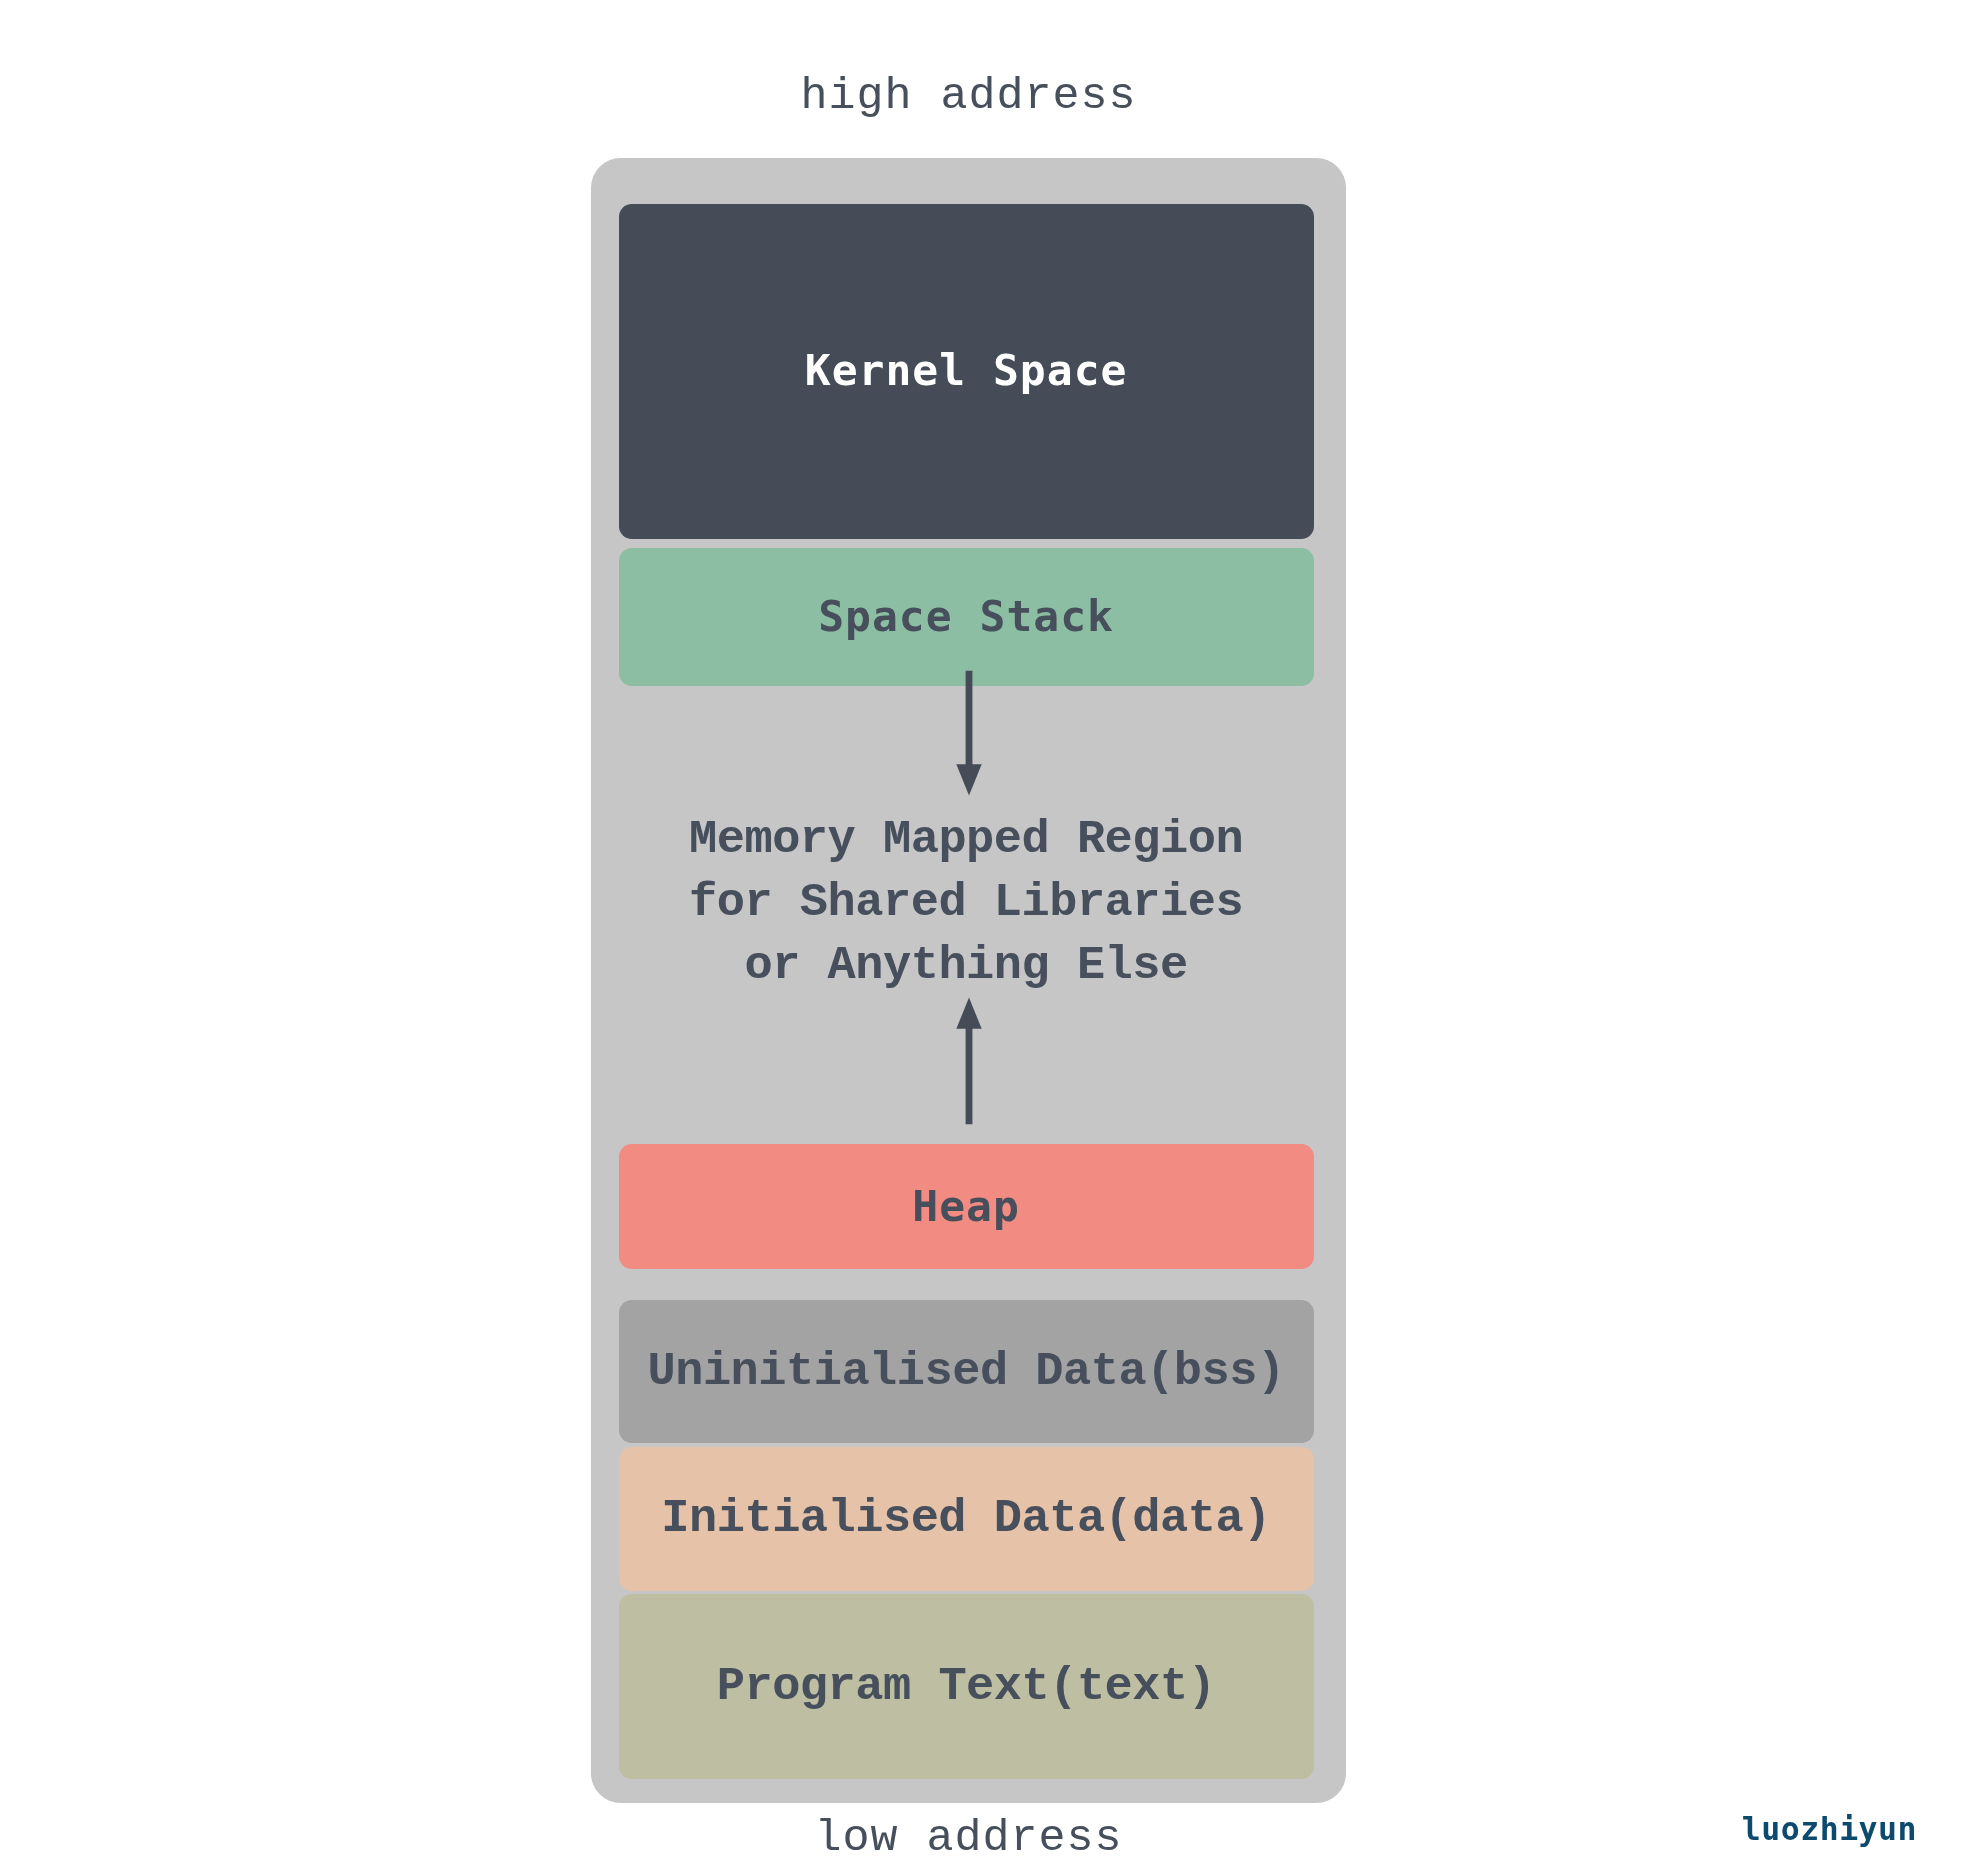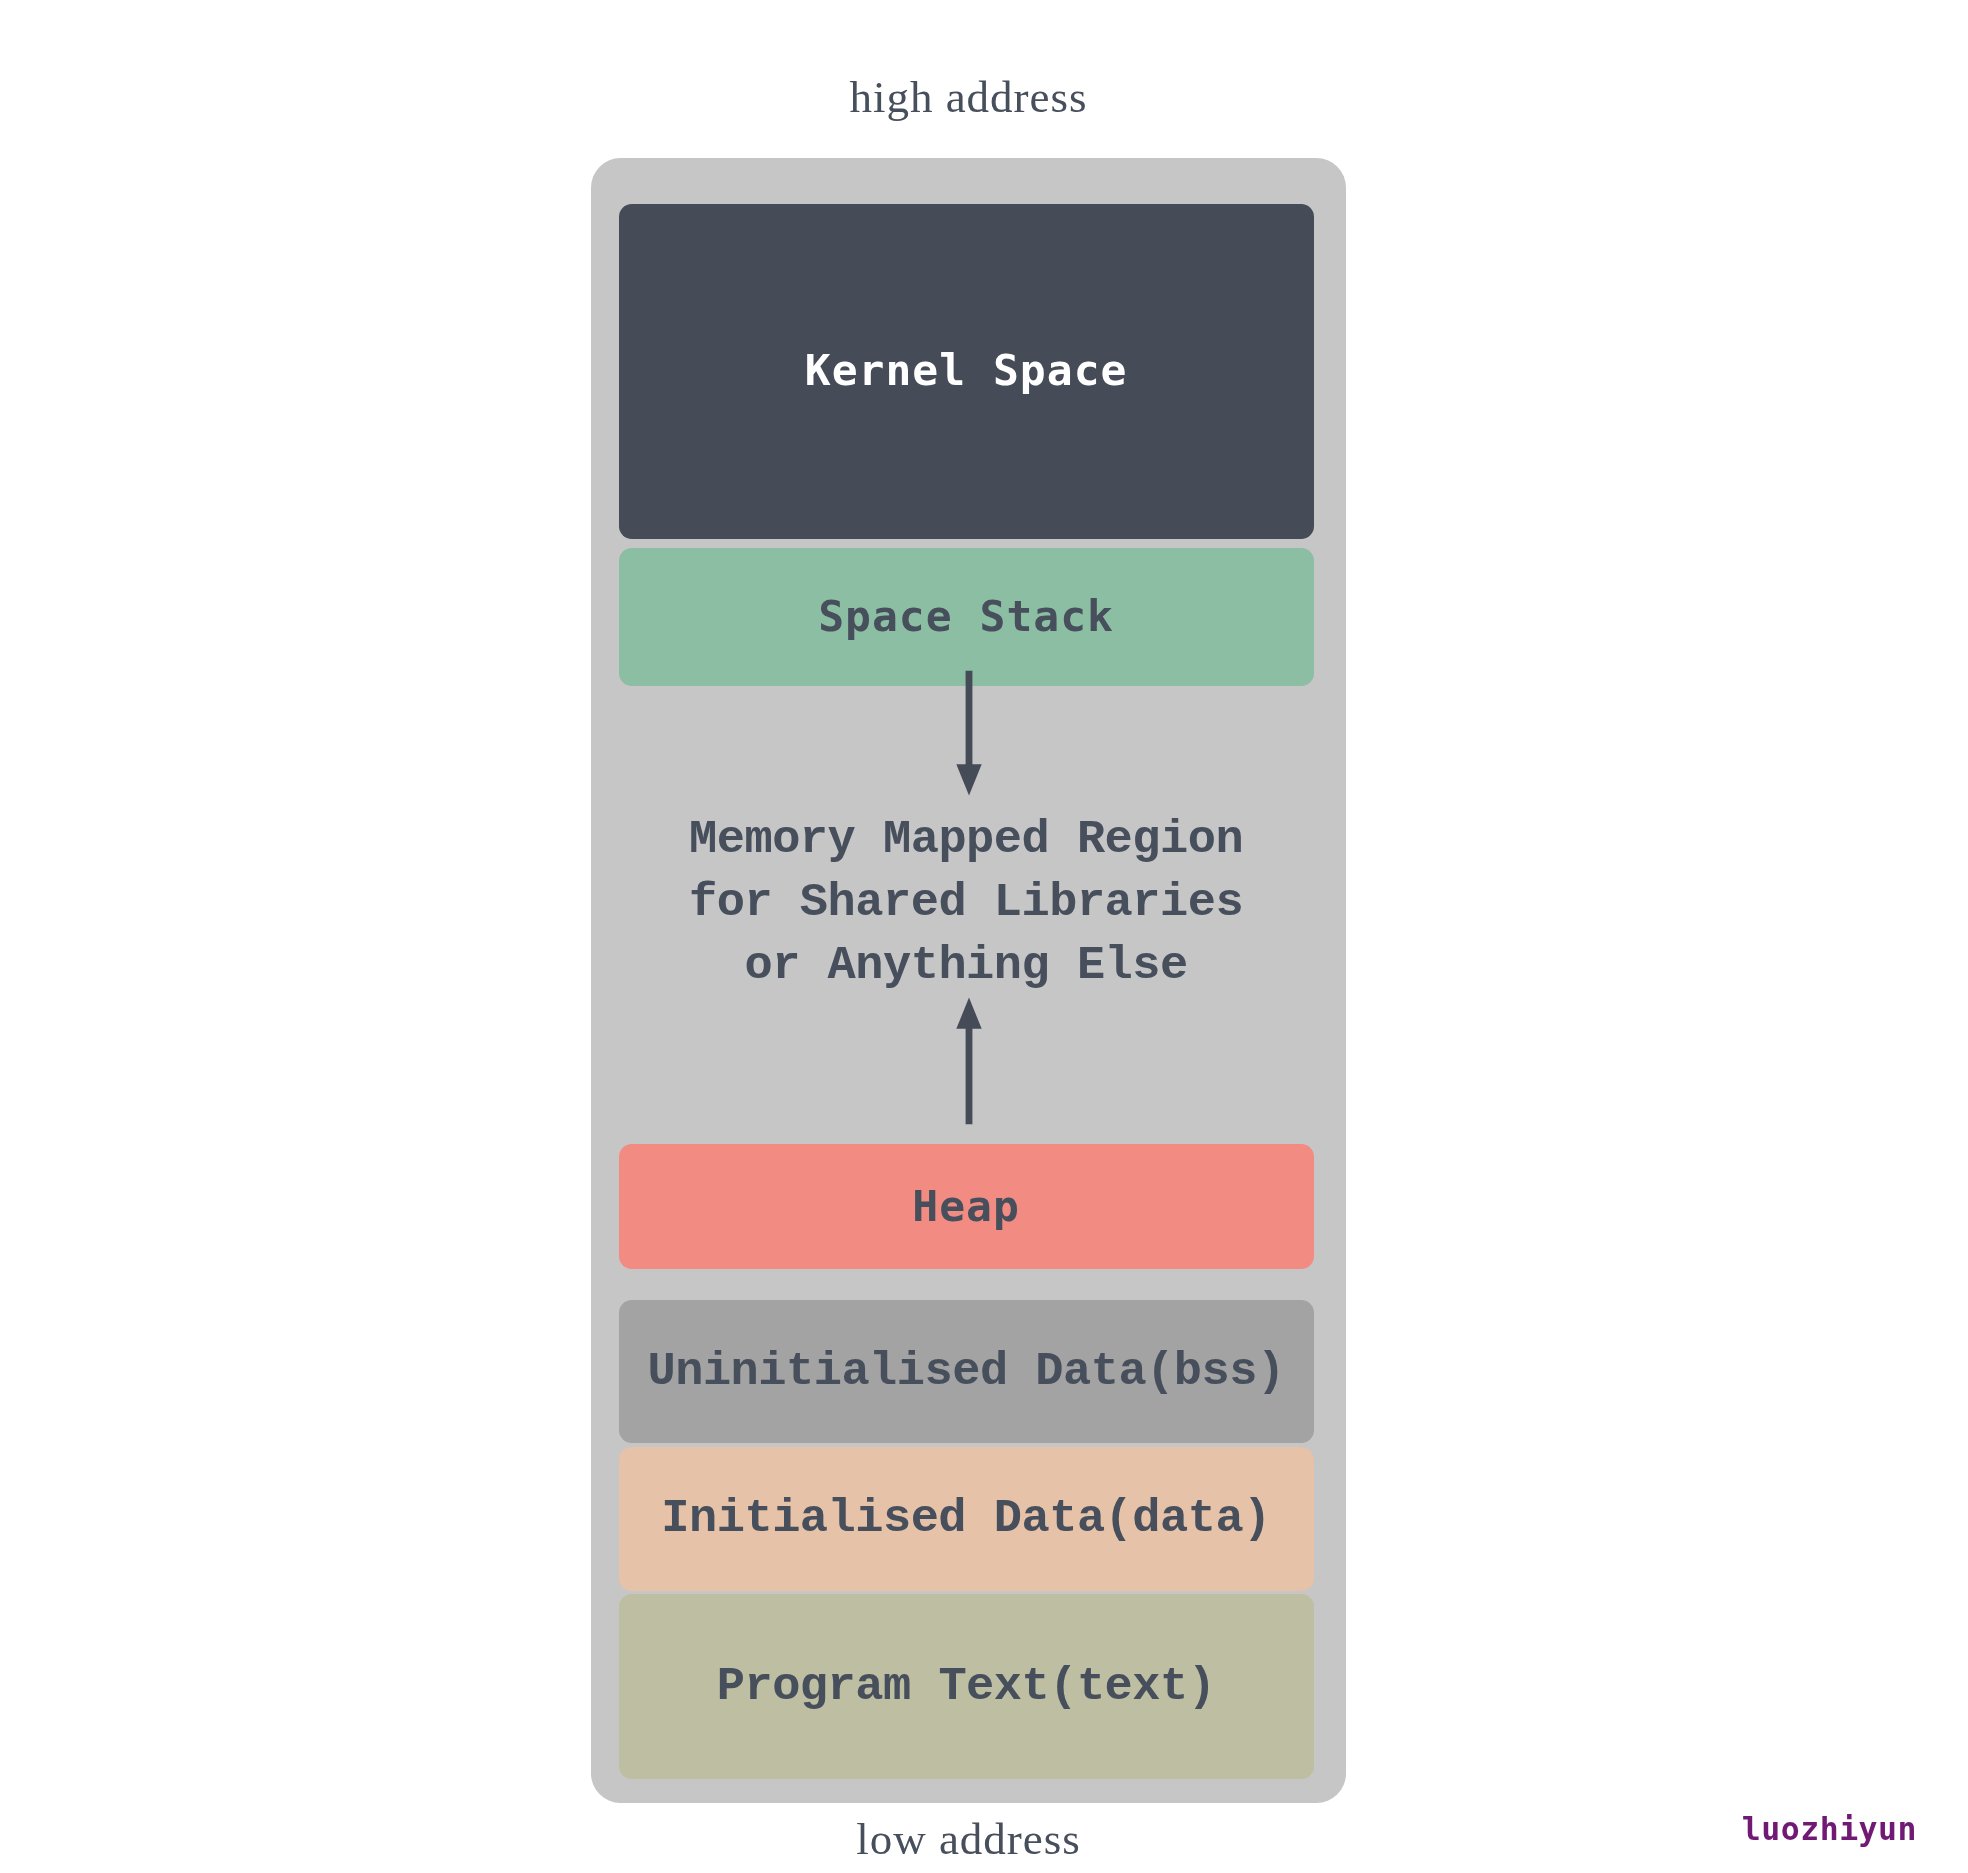--- a/index.html
+++ b/index.html
@@ -20,21 +20,21 @@
     inset: 0;
   }
 
   
   .axis-label {
     position: absolute;
     left: 591px;
     width: 755px;
     text-align: center;
     color: #464F5B;
-    font-family: Liberation Serif, serif;
+    font-family: Liberation Mono, monospace;
     font-size: 45px;
     font-weight: 500;
     letter-spacing: 1px;
     white-space: nowrap;
   }
   #label-high { top: 71px; }
   #label-low  { top: 1813px; }
 
   
   #memory-container {
@@ -145,21 +145,21 @@
     width: 39px;
   }
   #arrow-stack-down { top: 512px;  height: 128px; }
   #arrow-heap-up    { top: 837px;  height: 130px; }
 
   
   #watermark {
     position: absolute;
     right: 51px;
     top: 1811px;
-    color: #701a75;
+    color: #0c4a6e;
     font-family: "DejaVu Sans Mono", monospace;
     font-size: 31.5px;
     font-weight: 700;
     letter-spacing: 0.5px;
     white-space: nowrap;
   }
 </style>
 </head>
 <body>
 

